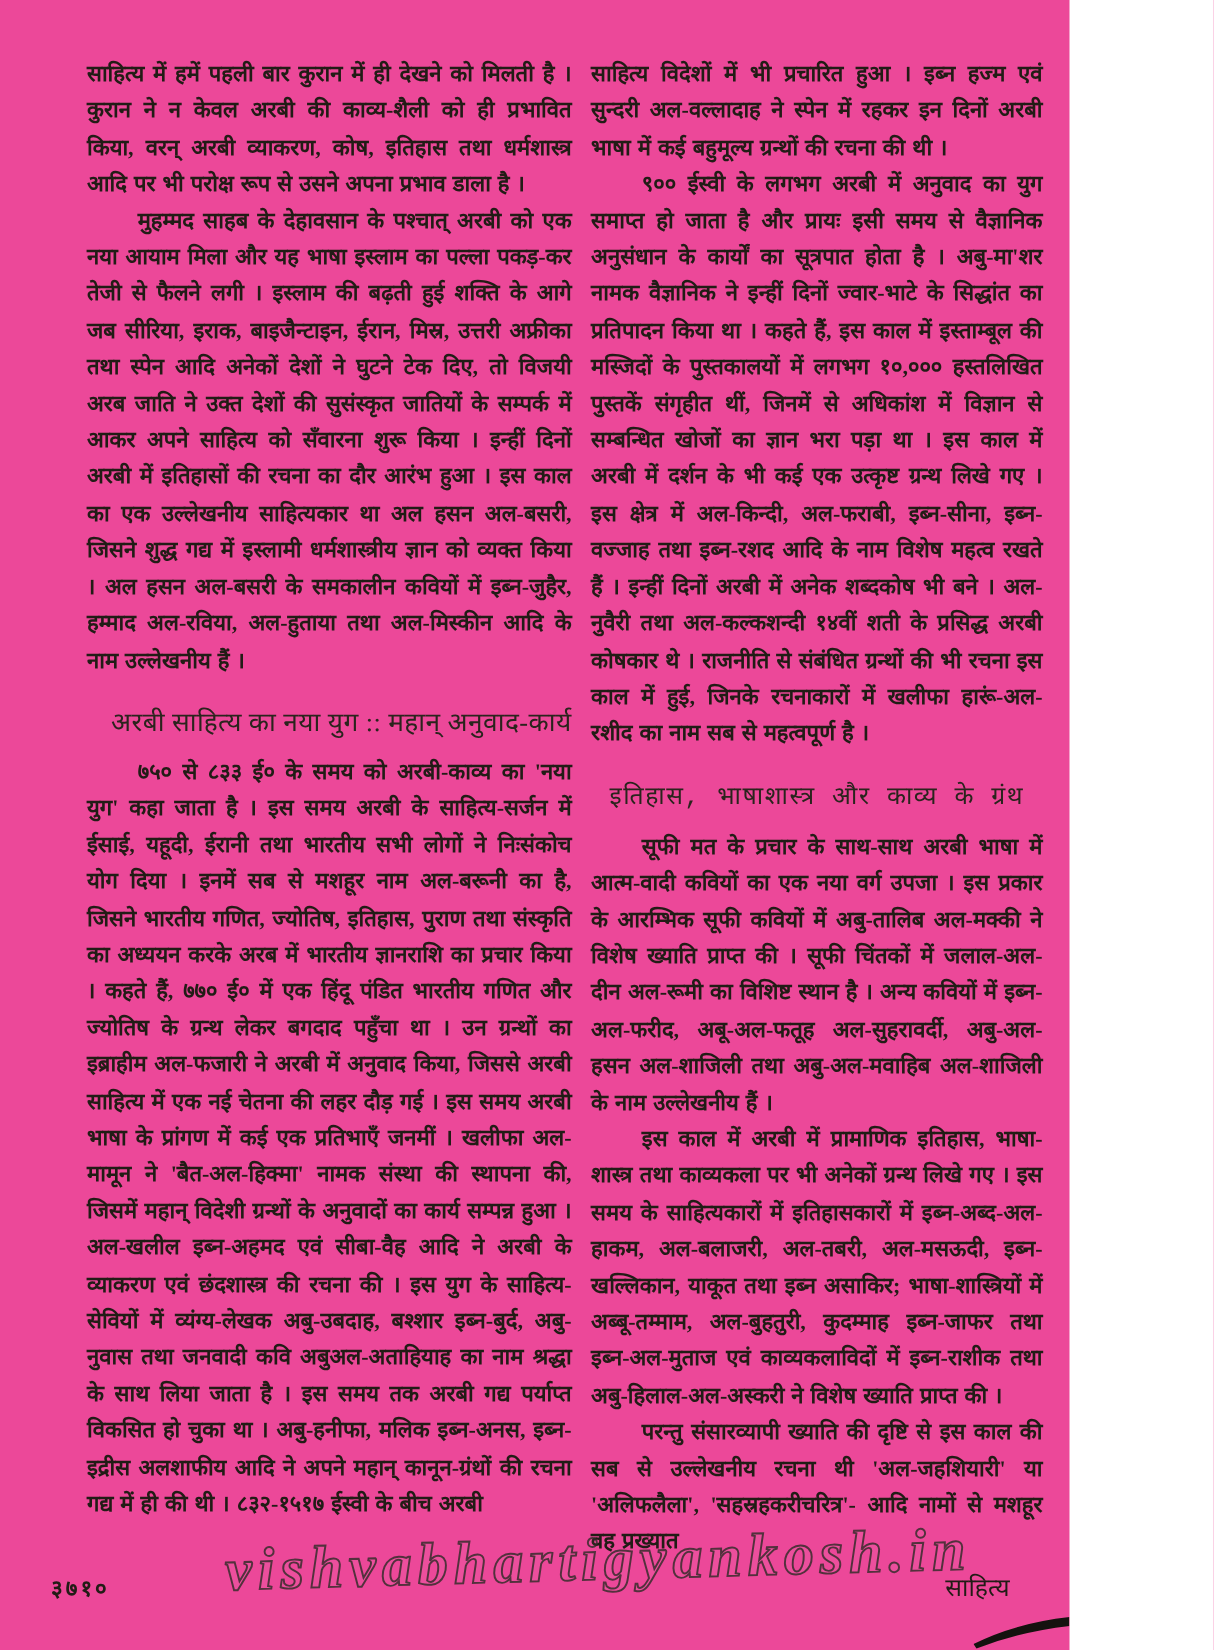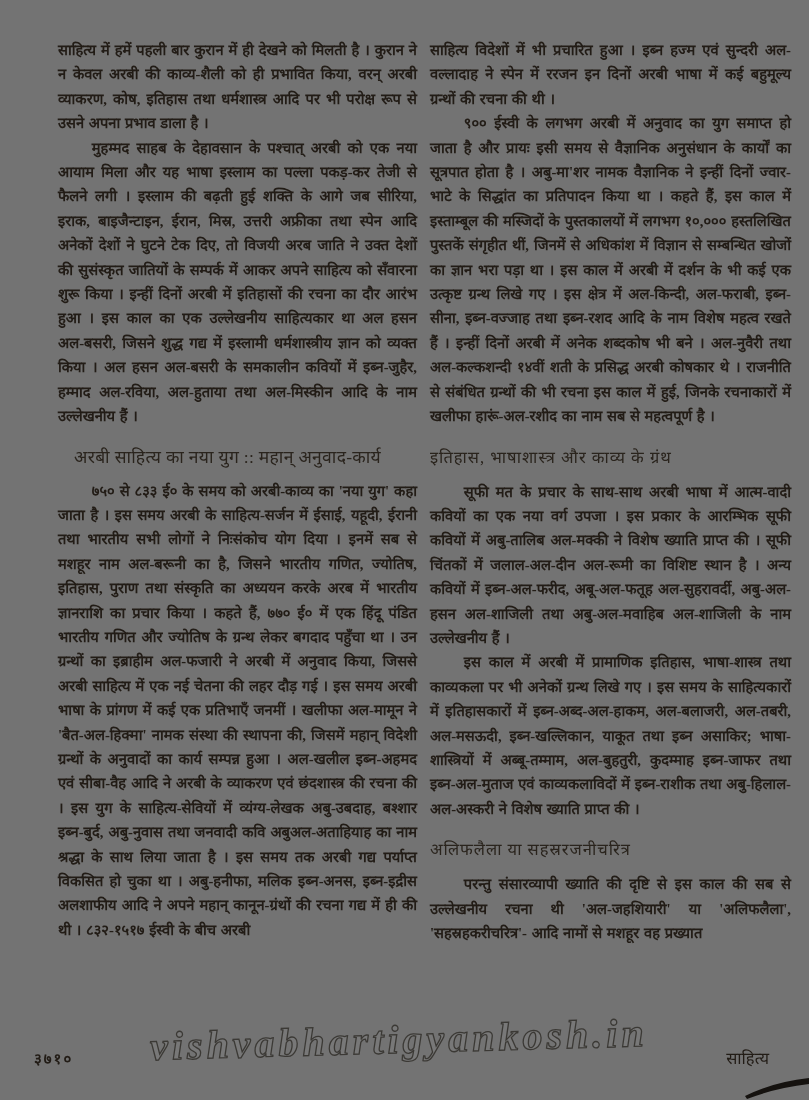--- a/index.html
+++ b/index.html
@@ -1,19 +1,19 @@
 <!DOCTYPE html>
 <html><head>
 <meta charset="utf-8">
 <style>
   html,body{margin:0;padding:0;background:#ffffff;}
   .page{
     position:relative;
-    width:809px;height:1100px;
-    background:#737373;
+    width:713px;height:1100px;
+    background:#ec4899;
     overflow:hidden;
     font-family:"Liberation Serif","DejaVu Serif",serif;
     color:#221c16;
     box-sizing:border-box;
   }
   .columns{
     display:flex;
     gap:13px;
     padding:38px 18px 0 58px;
     box-sizing:border-box;
@@ -36,23 +36,24 @@
   }
   .head-left{
     font-size:17.5px;
     margin:15px 0 11px 16px;
     text-align:left;
     letter-spacing:0.3px;
     white-space:nowrap;
   }
   .head-center{
     font-size:16.5px;
-    text-align:left;
+    text-align:center;
     margin:16px 0 12px 0;
     letter-spacing:1px;
+    font-family:Liberation Mono, monospace;
   }
   .watermark{
     position:absolute;
     left:150px;top:1016px;
     font-size:40px;
     font-style:italic;
     font-weight:bold;
     letter-spacing:4px;
     white-space:nowrap;
     color:rgba(252,252,249,0.04);
@@ -81,26 +82,25 @@
   <div class="columns">
 
     <div class="col col-left">
       <p class="body">साहित्य में हमें पहली बार कुरान में ही देखने को मिलती है । कुरान ने न केवल अरबी की काव्य-शैली को ही प्रभावित किया, वरन् अरबी व्याकरण, कोष, इतिहास तथा धर्मशास्त्र आदि पर भी परोक्ष रूप से उसने अपना प्रभाव डाला है ।</p>
       <p class="body indent">मुहम्मद साहब के देहावसान के पश्चात् अरबी को एक नया आयाम मिला और यह भाषा इस्लाम का पल्ला पकड़-कर तेजी से फैलने लगी । इस्लाम की बढ़ती हुई शक्ति के आगे जब सीरिया, इराक, बाइजैन्टाइन, ईरान, मिस्र, उत्तरी अफ्रीका तथा स्पेन आदि अनेकों देशों ने घुटने टेक दिए, तो विजयी अरब जाति ने उक्त देशों की सुसंस्कृत जातियों के सम्पर्क में आकर अपने साहित्य को सँवारना शुरू किया । इन्हीं दिनों अरबी में इतिहासों की रचना का दौर आरंभ हुआ । इस काल का एक उल्लेखनीय साहित्यकार था अल हसन अल-बसरी, जिसने शुद्ध गद्य में इस्लामी धर्मशास्त्रीय ज्ञान को व्यक्त किया । अल हसन अल-बसरी के समकालीन कवियों में इब्न-जुहैर, हम्माद अल-रविया, अल-हुताया तथा अल-मिस्कीन आदि के नाम उल्लेखनीय हैं ।</p>
       <h2 class="heading head-left">अरबी साहित्य का नया युग :: महान् अनुवाद-कार्य</h2>
       <p class="body indent">७५० से ८३३ ई० के समय को अरबी-काव्य का 'नया युग' कहा जाता है । इस समय अरबी के साहित्य-सर्जन में ईसाई, यहूदी, ईरानी तथा भारतीय सभी लोगों ने निःसंकोच योग दिया । इनमें सब से मशहूर नाम अल-बरूनी का है, जिसने भारतीय गणित, ज्योतिष, इतिहास, पुराण तथा संस्कृति का अध्ययन करके अरब में भारतीय ज्ञानराशि का प्रचार किया । कहते हैं, ७७० ई० में एक हिंदू पंडित भारतीय गणित और ज्योतिष के ग्रन्थ लेकर बगदाद पहुँचा था । उन ग्रन्थों का इब्राहीम अल-फजारी ने अरबी में अनुवाद किया, जिससे अरबी साहित्य में एक नई चेतना की लहर दौड़ गई । इस समय अरबी भाषा के प्रांगण में कई एक प्रतिभाएँ जनमीं । खलीफा अल-मामून ने 'बैत-अल-हिक्मा' नामक संस्था की स्थापना की, जिसमें महान् विदेशी ग्रन्थों के अनुवादों का कार्य सम्पन्न हुआ । अल-खलील इब्न-अहमद एवं सीबा-वैह आदि ने अरबी के व्याकरण एवं छंदशास्त्र की रचना की । इस युग के साहित्य-सेवियों में व्यंग्य-लेखक अबु-उबदाह, बश्शार इब्न-बुर्द, अबु-नुवास तथा जनवादी कवि अबुअल-अताहियाह का नाम श्रद्धा के साथ लिया जाता है । इस समय तक अरबी गद्य पर्याप्त विकसित हो चुका था । अबु-हनीफा, मलिक इब्न-अनस, इब्न-इद्रीस अलशाफीय आदि ने अपने महान् कानून-ग्रंथों की रचना गद्य में ही की थी । ८३२-१५१७ ईस्वी के बीच अरबी</p>
     </div>
 
     <div class="col col-right">
-      <p class="body">साहित्य विदेशों में भी प्रचारित हुआ । इब्न हज्म एवं सुन्दरी अल-वल्लादाह ने स्पेन में ररजन इन दिनों अरबी भाषा में कई बहुमूल्य ग्रन्थों की रचना की थी ।</p>
+      <p class="body">साहित्य विदेशों में भी प्रचारित हुआ । इब्न हज्म एवं सुन्दरी अल-वल्लादाह ने स्पेन में रहकर इन दिनों अरबी भाषा में कई बहुमूल्य ग्रन्थों की रचना की थी ।</p>
       <p class="body indent">९०० ईस्वी के लगभग अरबी में अनुवाद का युग समाप्त हो जाता है और प्रायः इसी समय से वैज्ञानिक अनुसंधान के कार्यों का सूत्रपात होता है । अबु-मा'शर नामक वैज्ञानिक ने इन्हीं दिनों ज्वार-भाटे के सिद्धांत का प्रतिपादन किया था । कहते हैं, इस काल में इस्ताम्बूल की मस्जिदों के पुस्तकालयों में लगभग १०,००० हस्तलिखित पुस्तकें संगृहीत थीं, जिनमें से अधिकांश में विज्ञान से सम्बन्धित खोजों का ज्ञान भरा पड़ा था । इस काल में अरबी में दर्शन के भी कई एक उत्कृष्ट ग्रन्थ लिखे गए । इस क्षेत्र में अल-किन्दी, अल-फराबी, इब्न-सीना, इब्न-वज्जाह तथा इब्न-रशद आदि के नाम विशेष महत्व रखते हैं । इन्हीं दिनों अरबी में अनेक शब्दकोष भी बने । अल-नुवैरी तथा अल-कल्कशन्दी १४वीं शती के प्रसिद्ध अरबी कोषकार थे । राजनीति से संबंधित ग्रन्थों की भी रचना इस काल में हुई, जिनके रचनाकारों में खलीफा हारूं-अल-रशीद का नाम सब से महत्वपूर्ण है ।</p>
       <h2 class="heading head-center">इतिहास, भाषाशास्त्र और काव्य के ग्रंथ</h2>
       <p class="body indent">सूफी मत के प्रचार के साथ-साथ अरबी भाषा में आत्म-वादी कवियों का एक नया वर्ग उपजा । इस प्रकार के आरम्भिक सूफी कवियों में अबु-तालिब अल-मक्की ने विशेष ख्याति प्राप्त की । सूफी चिंतकों में जलाल-अल-दीन अल-रूमी का विशिष्ट स्थान है । अन्य कवियों में इब्न-अल-फरीद, अबू-अल-फतूह अल-सुहरावर्दी, अबु-अल-हसन अल-शाजिली तथा अबु-अल-मवाहिब अल-शाजिली के नाम उल्लेखनीय हैं ।</p>
       <p class="body indent">इस काल में अरबी में प्रामाणिक इतिहास, भाषा-शास्त्र तथा काव्यकला पर भी अनेकों ग्रन्थ लिखे गए । इस समय के साहित्यकारों में इतिहासकारों में इब्न-अब्द-अल-हाकम, अल-बलाजरी, अल-तबरी, अल-मसऊदी, इब्न-खल्लिकान, याकूत तथा इब्न असाकिर; भाषा-शास्त्रियों में अब्बू-तम्माम, अल-बुहतुरी, कुदम्माह इब्न-जाफर तथा इब्न-अल-मुताज एवं काव्यकलाविदों में इब्न-राशीक तथा अबु-हिलाल-अल-अस्करी ने विशेष ख्याति प्राप्त की ।</p>
-      <h2 class="heading head-center">अलिफलैला या सहस्ररजनीचरित्र</h2>
       <p class="body indent">परन्तु संसारव्यापी ख्याति की दृष्टि से इस काल की सब से उल्लेखनीय रचना थी 'अल-जहशियारी' या 'अलिफलैला', 'सहस्रहकरीचरित्र'- आदि नामों से मशहूर वह प्रख्यात</p>
     </div>
 
   </div>
 
   <div class="watermark">vishvabhartigyankosh.in</div>
 
   <span class="footer-left">३७१०</span>
   <span class="footer-right">साहित्य</span>
 

